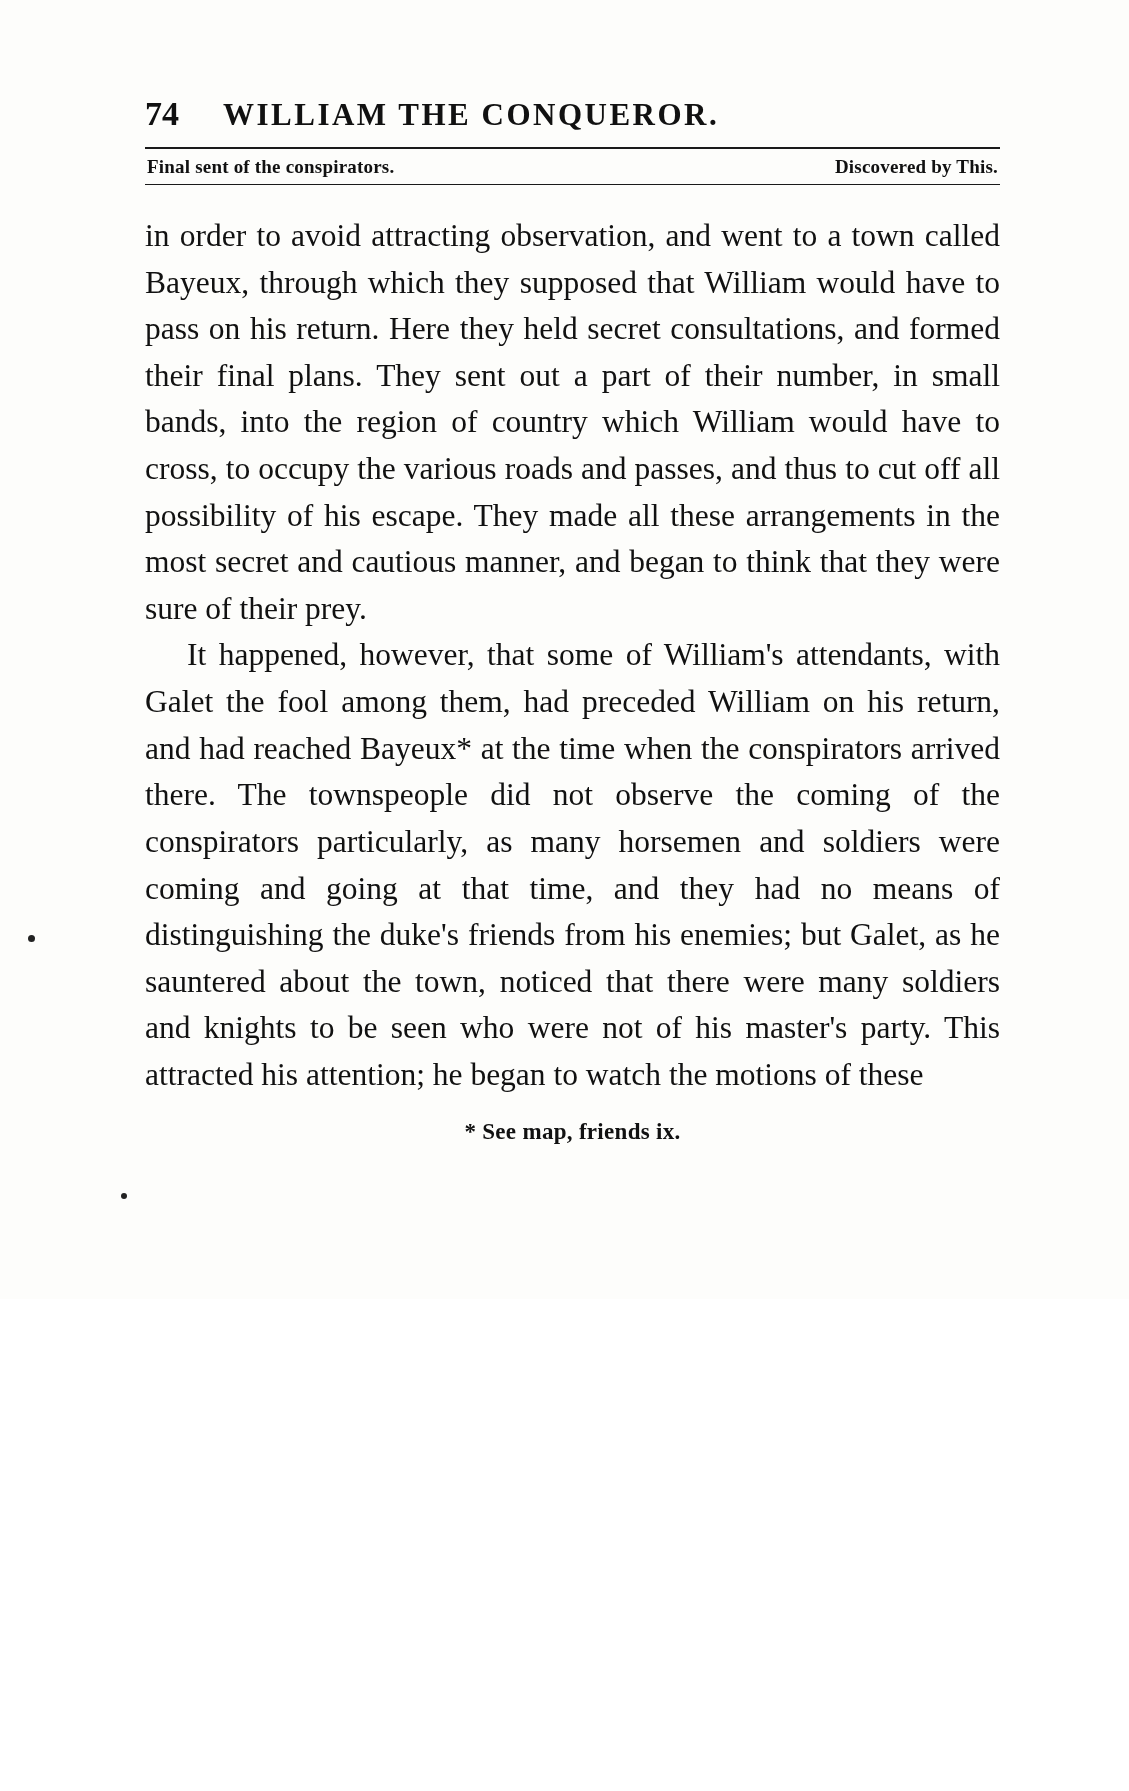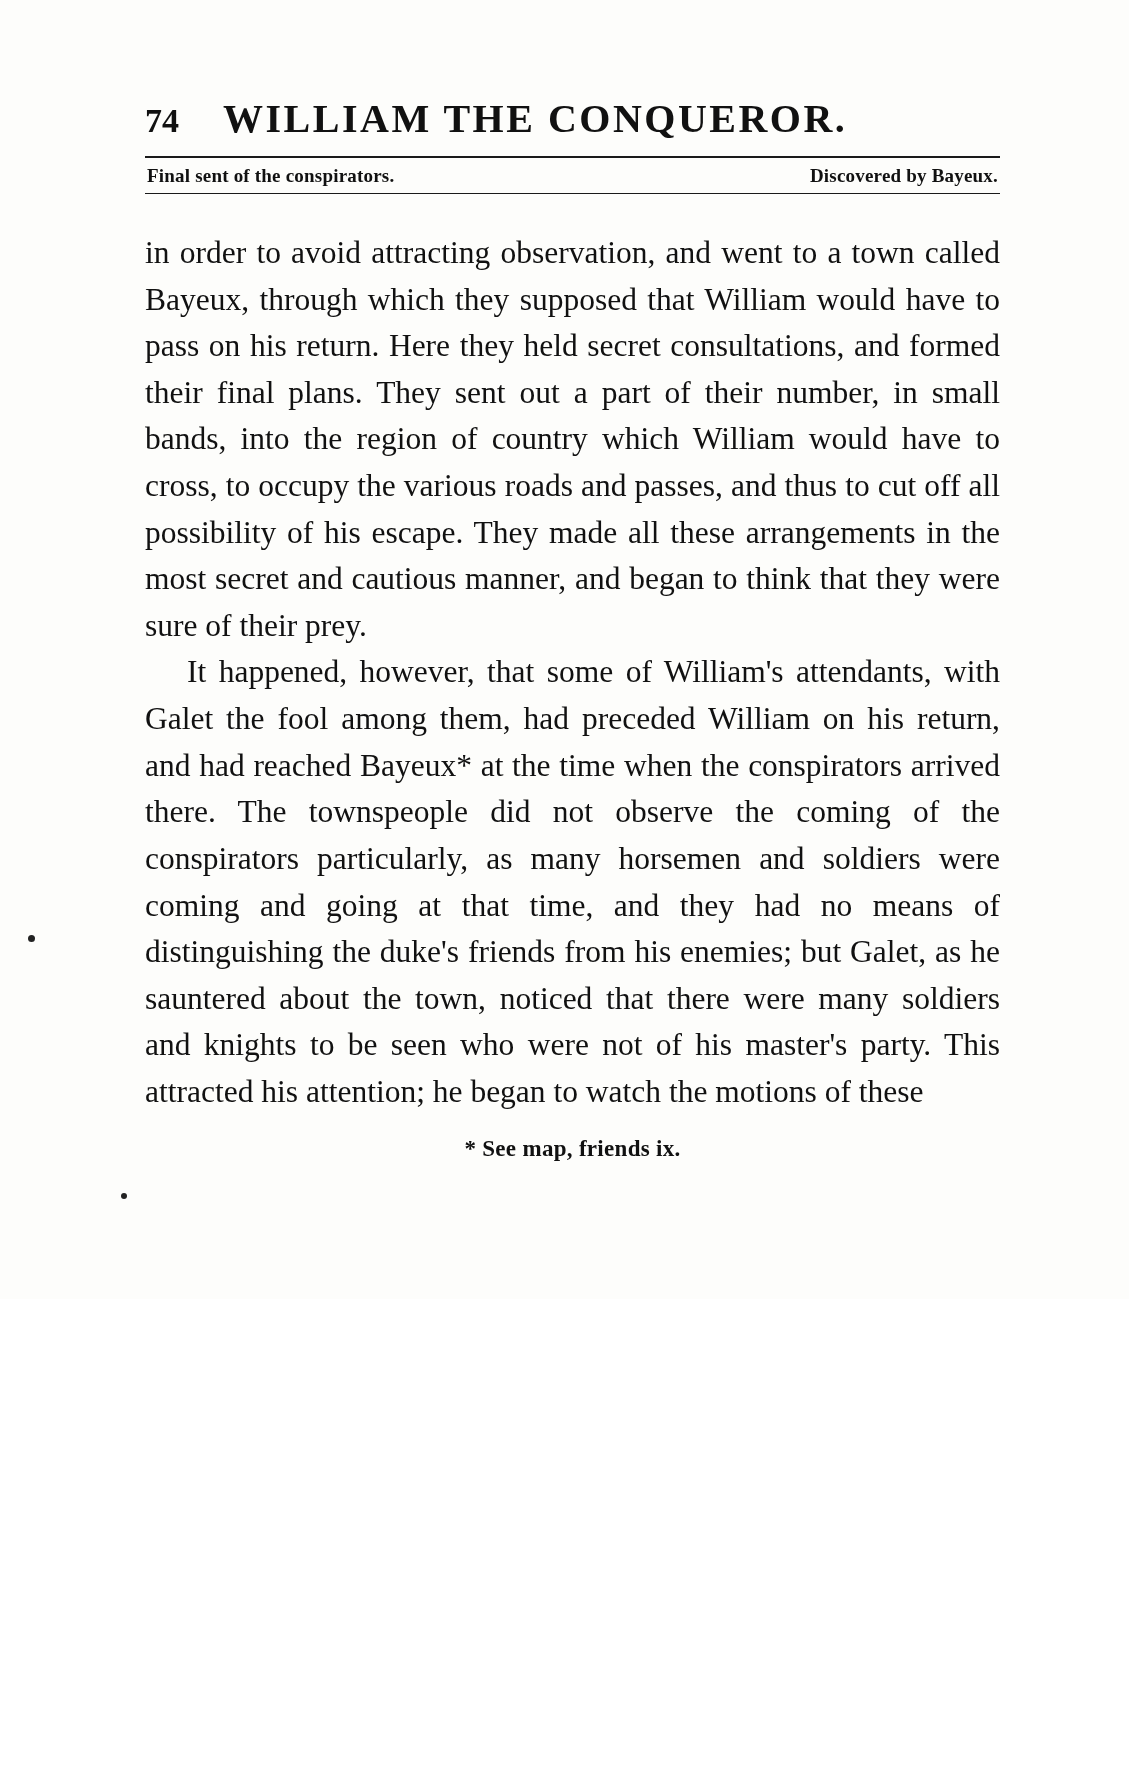--- a/index.html
+++ b/index.html
@@ -27,21 +27,21 @@
     align-items: baseline;
     margin-bottom: 10px;
   }
   .page-number {
     font-size: 34px;
     font-weight: 700;
     letter-spacing: 0px;
     margin-right: 44px;
   }
   .running-title {
-    font-size: 40px;
+    font-size: 31px;
     font-weight: 700;
     letter-spacing: 2.5px;
     text-transform: uppercase;
   }
   .rule {
     border: 0;
     border-top: 2.5px solid #1a1a1a;
     margin: 14px 0 0 0;
     width: 100%;
   }
@@ -51,21 +51,21 @@
   }
   .sideheads {
     display: flex;
     justify-content: space-between;
     font-size: 19px;
     font-weight: 700;
     padding: 7px 2px 6px 2px;
     letter-spacing: 0.2px;
   }
   .body-text {
-    margin-top: 36px;
+    margin-top: 28px;
     font-size: 31.5px;
     line-height: 1.48;
     text-align: justify;
     text-justify: inter-word;
   }
   .body-text p {
     margin: 0;
   }
   .body-text p.indent {
     text-indent: 42px;
@@ -96,21 +96,21 @@
 
     <div class="header-line">
       <span class="page-number">74</span>
       <span class="running-title">WILLIAM THE CONQUEROR.</span>
     </div>
 
     <hr class="rule">
 
     <div class="sideheads">
       <span>Final sent of the conspirators.</span>
-      <span>Discovered by Bayeux.</span>
+      <span>Discovered by This.</span>
     </div>
 
     <hr class="rule thin">
 
     <div class="body-text">
       <p>in order to avoid attracting observation, and went to a town called Bayeux, through which they supposed that William would have to pass on his return.   Here they held secret consultations, and formed their final plans.   They sent out a part of their number, in small bands, into the region of country which William would have to cross, to occupy the various roads and passes, and thus to cut off all possibility of his escape.   They made all these arrangements in the most secret and cautious manner, and began to think that they were sure of their prey.</p>
       <p class="indent">It happened, however, that some of William's attendants, with Galet the fool among them, had preceded William on his return, and had reached Bayeux* at the time when the conspirators arrived there.   The townspeople did not observe the coming of the conspirators particularly, as many horsemen and soldiers were coming and going at that time, and they had no means of distinguishing the duke's friends from his enemies; but Galet, as he sauntered about the town, noticed that there were many soldiers and knights to be seen who were not of his master's party.   This attracted his attention; he began to watch the motions of these</p>
     </div>
 
     <div class="footnote">* See map, friends ix.</div>

